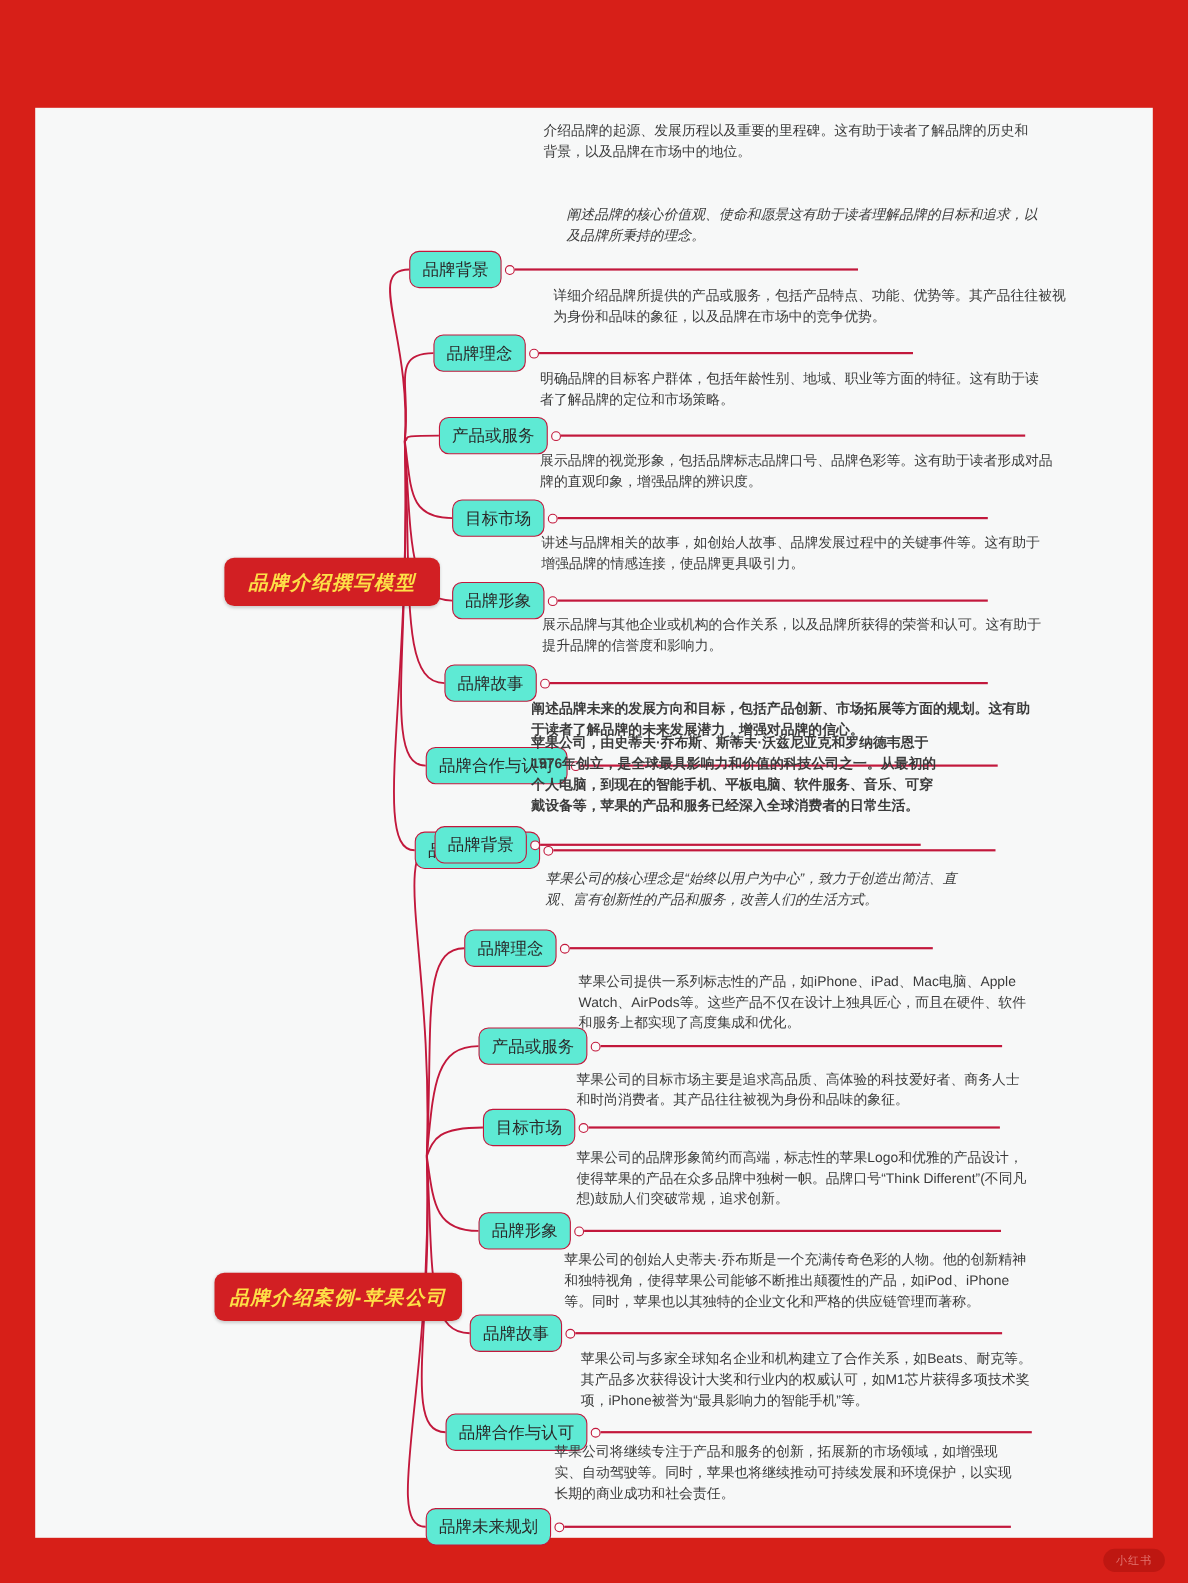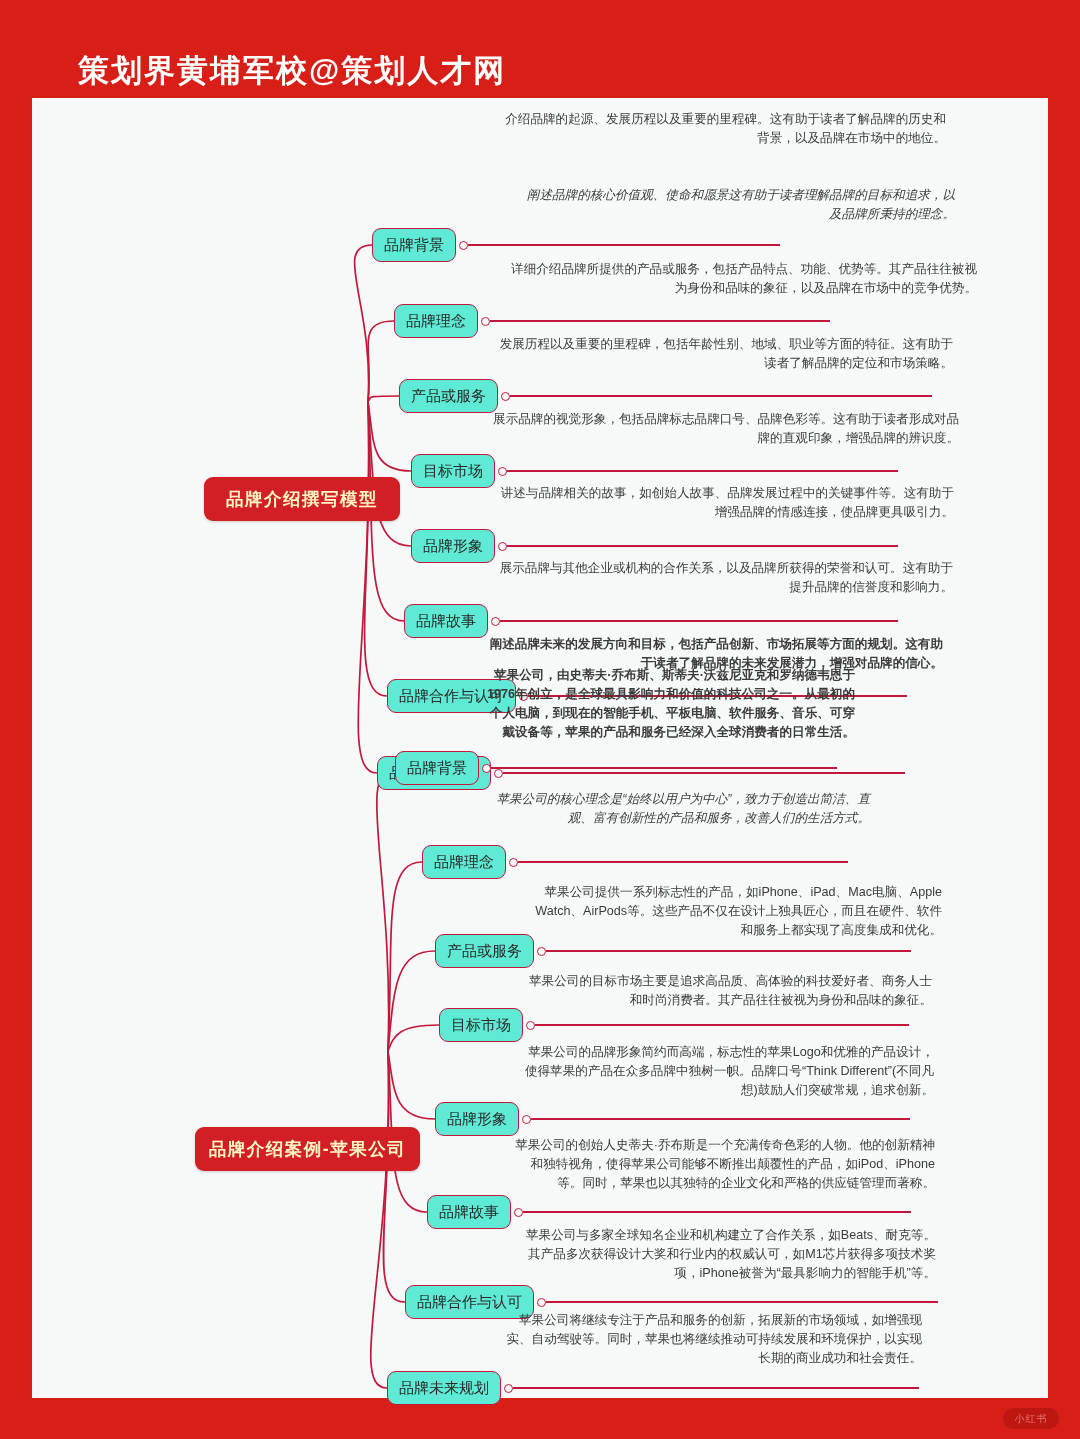--- a/index.html
+++ b/index.html
@@ -21,27 +21,28 @@
     position: absolute; left: 32px; top: 98px;
     width: 1016px; height: 1300px;
     background: #f7f8f8;
   }
 
   #edges { position: absolute; left: 0; top: 0; width: 1016px; height: 1300px; }
 
   .root-node {
     position: absolute;
     background: #d21f23;
-    color: #fef9c3;
-    font-weight: 700; 
+    color: #fde047;
+    font-weight: 700; font-style: italic;
     border-radius: 9px;
     display: flex; align-items: center; justify-content: center;
     letter-spacing: 1.5px;
     white-space: nowrap;
     box-shadow: 0 1px 3px rgba(0,0,0,0.18);
+    margin-top: 30px;
   }
   #root-model { left: 172px; top: 379px; width: 196px; height: 44px; font-size: 17.5px; }
   #root-case  { left: 163px; top: 1029px; width: 225px; height: 44px; font-size: 17.5px; }
 
   .topic {
     position: absolute;
     border: 1.7px solid #c2183c;
     border-radius: 9px;
     background: #5eead4;
     color: #2a2a2a;
@@ -64,40 +65,39 @@
     position: absolute;
     height: 1.6px;
     background: #c2183c;
   }
 
   .note-text {
     position: absolute;
     font-size: 12.6px;
     line-height: 19px;
     color: #3b3b3b;
-    text-align: right;
+    text-align: left;
   }
 
   #watermark {
     position: absolute; left: 1003px; top: 1408px;
     width: 56px; height: 21px;
     border-radius: 11px;
     background: rgba(170,16,12,0.55);
     color: rgba(255,190,185,0.55);
     font-size: 10px;
     display: flex; align-items: center; justify-content: center;
     letter-spacing: 1px;
   }
 </style>
 </head>
 <body>
 
 <div id="page">
 
-  <div id="header-title">策划界黄埔军校@策划人才网</div>
 
   <div id="canvas">
     <svg id="edges" viewBox="0 0 1016 1300" preserveAspectRatio="none">
         <path d="M 336 303 C 342 206.28, 300 147, 340 147" fill="none" stroke="#c2183c" stroke-width="1.7"></path>
         <path d="M 336 303 C 342 253.4, 322 223, 362 223" fill="none" stroke="#c2183c" stroke-width="1.7"></path>
         <path d="M 336 303 C 342 299.9, 327 298, 367 298" fill="none" stroke="#c2183c" stroke-width="1.7"></path>
         <path d="M 336 303 C 342 346.4, 339 373, 379 373" fill="none" stroke="#c2183c" stroke-width="1.7"></path>
         <path d="M 336 303 C 342 392.9, 339 448, 379 448" fill="none" stroke="#c2183c" stroke-width="1.7"></path>
         <path d="M 336 303 C 342 439.4, 332 523, 372 523" fill="none" stroke="#c2183c" stroke-width="1.7"></path>
         <path d="M 336 303 C 342 485.9, 315 598, 355 598" fill="none" stroke="#c2183c" stroke-width="1.7"></path>
@@ -122,21 +122,21 @@
         <div class="conn-dot" style="left: 449px; top: 218.5px;"></div>
         <div class="note-line" style="left: 458px; top: 222.2px; width: 340px;"></div>
         <div class="note-text" style="left: 483px; width: 440px; top: 88px; font-style: italic;">阐述品牌的核心价值观、使命和愿景这有助于读者理解品牌的目标和追求，以及品牌所秉持的理念。</div>
         <div class="topic" style="left: 367px; top: 281px; min-width: 96px;">产品或服务</div>
         <div class="conn-dot" style="left: 469px; top: 293.5px;"></div>
         <div class="note-line" style="left: 478px; top: 297.2px; width: 422px;"></div>
         <div class="note-text" style="left: 471px; width: 474px; top: 162px;">详细介绍品牌所提供的产品或服务，包括产品特点、功能、优势等。其产品往往被视为身份和品味的象征，以及品牌在市场中的竞争优势。</div>
         <div class="topic" style="left: 379px; top: 356px; min-width: 82px;">目标市场</div>
         <div class="conn-dot" style="left: 466px; top: 368.5px;"></div>
         <div class="note-line" style="left: 475px; top: 372.2px; width: 391px;"></div>
-        <div class="note-text" style="left: 459px; width: 462px; top: 237px;">发展历程以及重要的里程碑，包括年龄性别、地域、职业等方面的特征。这有助于读者了解品牌的定位和市场策略。</div>
+        <div class="note-text" style="left: 459px; width: 462px; top: 237px;">明确品牌的目标客户群体，包括年龄性别、地域、职业等方面的特征。这有助于读者了解品牌的定位和市场策略。</div>
         <div class="topic" style="left: 379px; top: 431px; min-width: 82px;">品牌形象</div>
         <div class="conn-dot" style="left: 466px; top: 443.5px;"></div>
         <div class="note-line" style="left: 475px; top: 447.2px; width: 391px;"></div>
         <div class="note-text" style="left: 459px; width: 468px; top: 312px;">展示品牌的视觉形象，包括品牌标志品牌口号、品牌色彩等。这有助于读者形成对品牌的直观印象，增强品牌的辨识度。</div>
         <div class="topic" style="left: 372px; top: 506px; min-width: 82px;">品牌故事</div>
         <div class="conn-dot" style="left: 459px; top: 518.5px;"></div>
         <div class="note-line" style="left: 468px; top: 522.2px; width: 398px;"></div>
         <div class="note-text" style="left: 460px; width: 462px; top: 386px;">讲述与品牌相关的故事，如创始人故事、品牌发展过程中的关键事件等。这有助于增强品牌的情感连接，使品牌更具吸引力。</div>
         <div class="topic" style="left: 355px; top: 581px; min-width: 118px;">品牌合作与认可</div>
         <div class="conn-dot" style="left: 487px; top: 593.5px;"></div>
@@ -166,21 +166,21 @@
         <div class="conn-dot" style="left: 490px; top: 1016.5px;"></div>
         <div class="note-line" style="left: 499px; top: 1020.2px; width: 379px;"></div>
         <div class="note-text" style="left: 492px; width: 410px; top: 945px;">苹果公司的品牌形象简约而高端，标志性的苹果Logo和优雅的产品设计，使得苹果的产品在众多品牌中独树一帜。品牌口号“Think Different”(不同凡想)鼓励人们突破常规，追求创新。</div>
         <div class="topic" style="left: 395px; top: 1097px; min-width: 82px;">品牌故事</div>
         <div class="conn-dot" style="left: 482px; top: 1109.5px;"></div>
         <div class="note-line" style="left: 491px; top: 1113.2px; width: 388px;"></div>
         <div class="note-text" style="left: 481px; width: 422px; top: 1038px;">苹果公司的创始人史蒂夫·乔布斯是一个充满传奇色彩的人物。他的创新精神和独特视角，使得苹果公司能够不断推出颠覆性的产品，如iPod、iPhone等。同时，苹果也以其独特的企业文化和严格的供应链管理而著称。</div>
         <div class="topic" style="left: 373px; top: 1187px; min-width: 118px;">品牌合作与认可</div>
         <div class="conn-dot" style="left: 505px; top: 1199.5px;"></div>
         <div class="note-line" style="left: 514px; top: 1203.2px; width: 392px;"></div>
-        <div class="note-text" style="left: 484px; width: 420px; top: 1128px;">苹果公司与多家全球知名企业和机构建立了合作关系，如Beats、耐克等。其产品多次获得设计大奖和行业内的权威认可，如M1芯片获得多项技术奖项，iPhone被誉为“最具影响力的智能手机”等。</div>
+        <div class="note-text" style="left: 496px; width: 420px; top: 1128px;">苹果公司与多家全球知名企业和机构建立了合作关系，如Beats、耐克等。其产品多次获得设计大奖和行业内的权威认可，如M1芯片获得多项技术奖项，iPhone被誉为“最具影响力的智能手机”等。</div>
         <div class="topic" style="left: 355px; top: 1273px; min-width: 104px;">品牌未来规划</div>
         <div class="conn-dot" style="left: 472px; top: 1285.5px;"></div>
         <div class="note-line" style="left: 481px; top: 1289.2px; width: 406px;"></div>
         <div class="note-text" style="left: 472px; width: 418px; top: 1213px;">苹果公司将继续专注于产品和服务的创新，拓展新的市场领域，如增强现实、自动驾驶等。同时，苹果也将继续推动可持续发展和环境保护，以实现长期的商业成功和社会责任。</div>
       </div>
   </div>
 
   <div id="watermark">小红书</div>
 </div>
 

